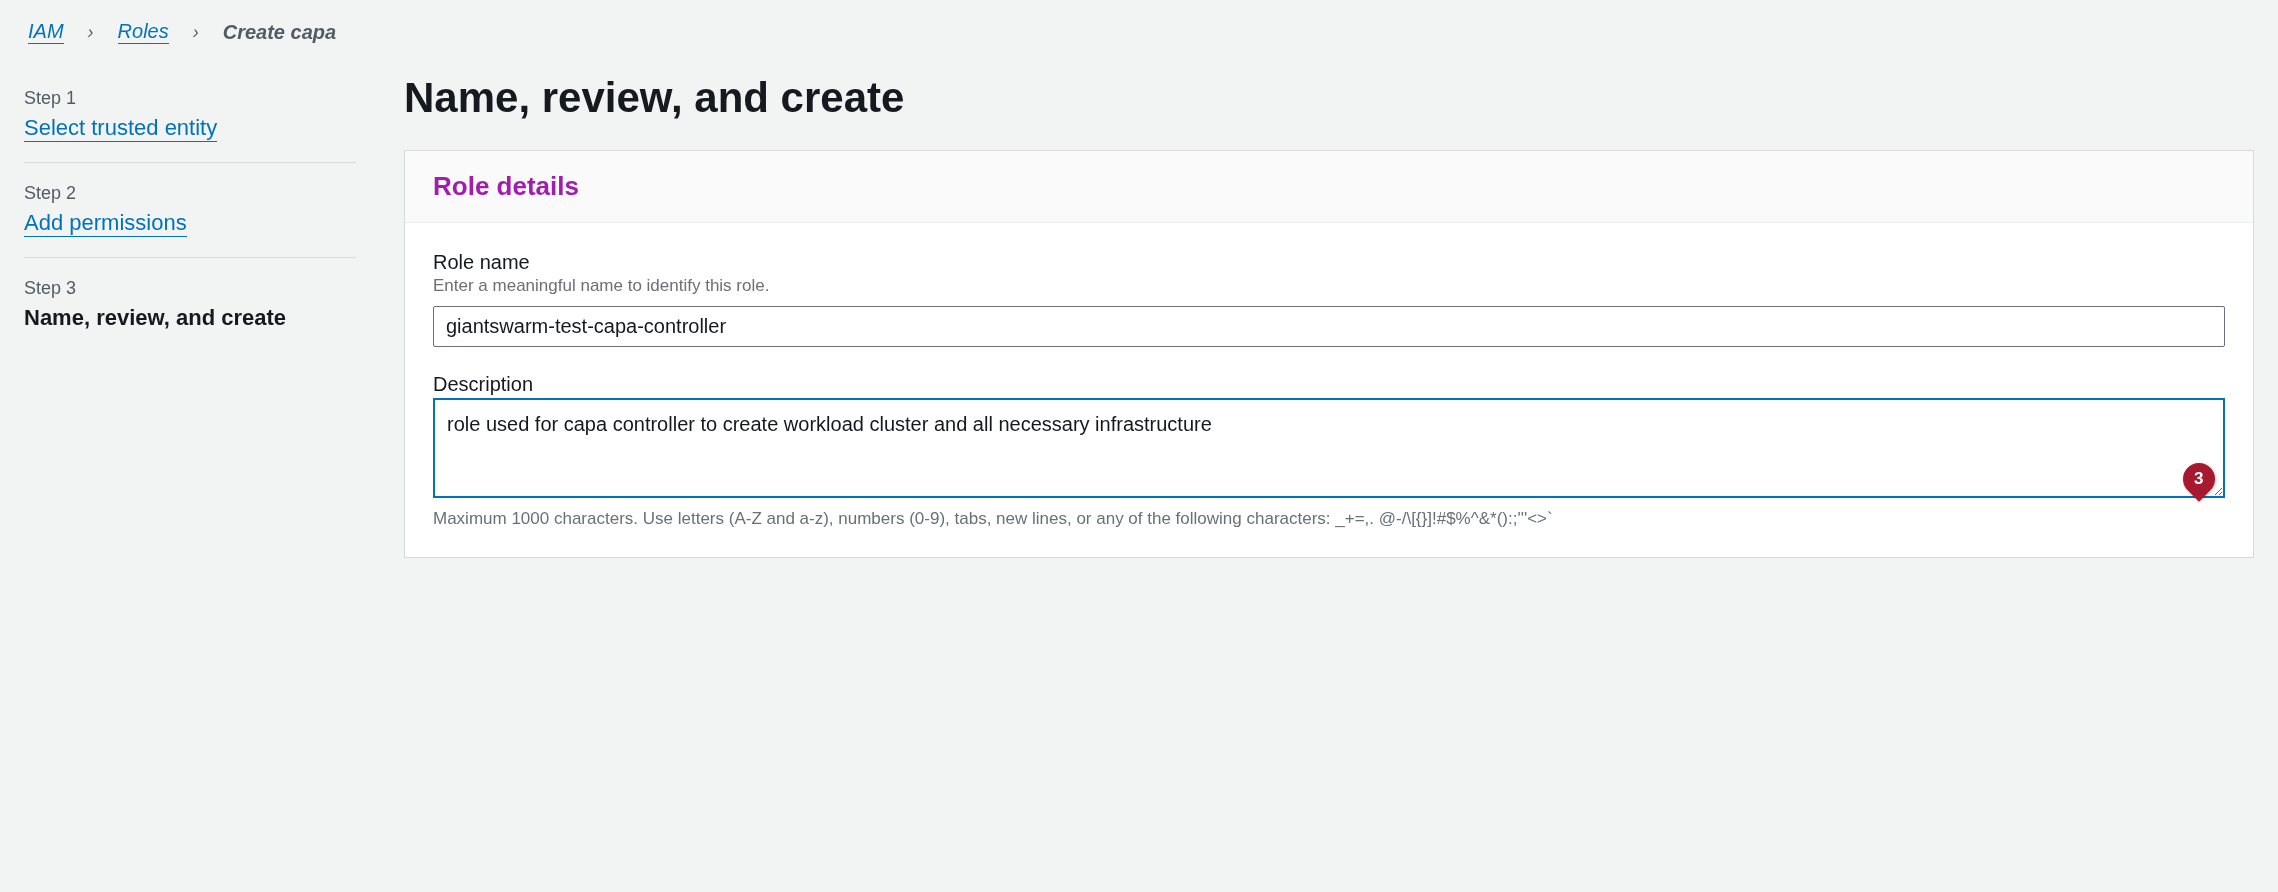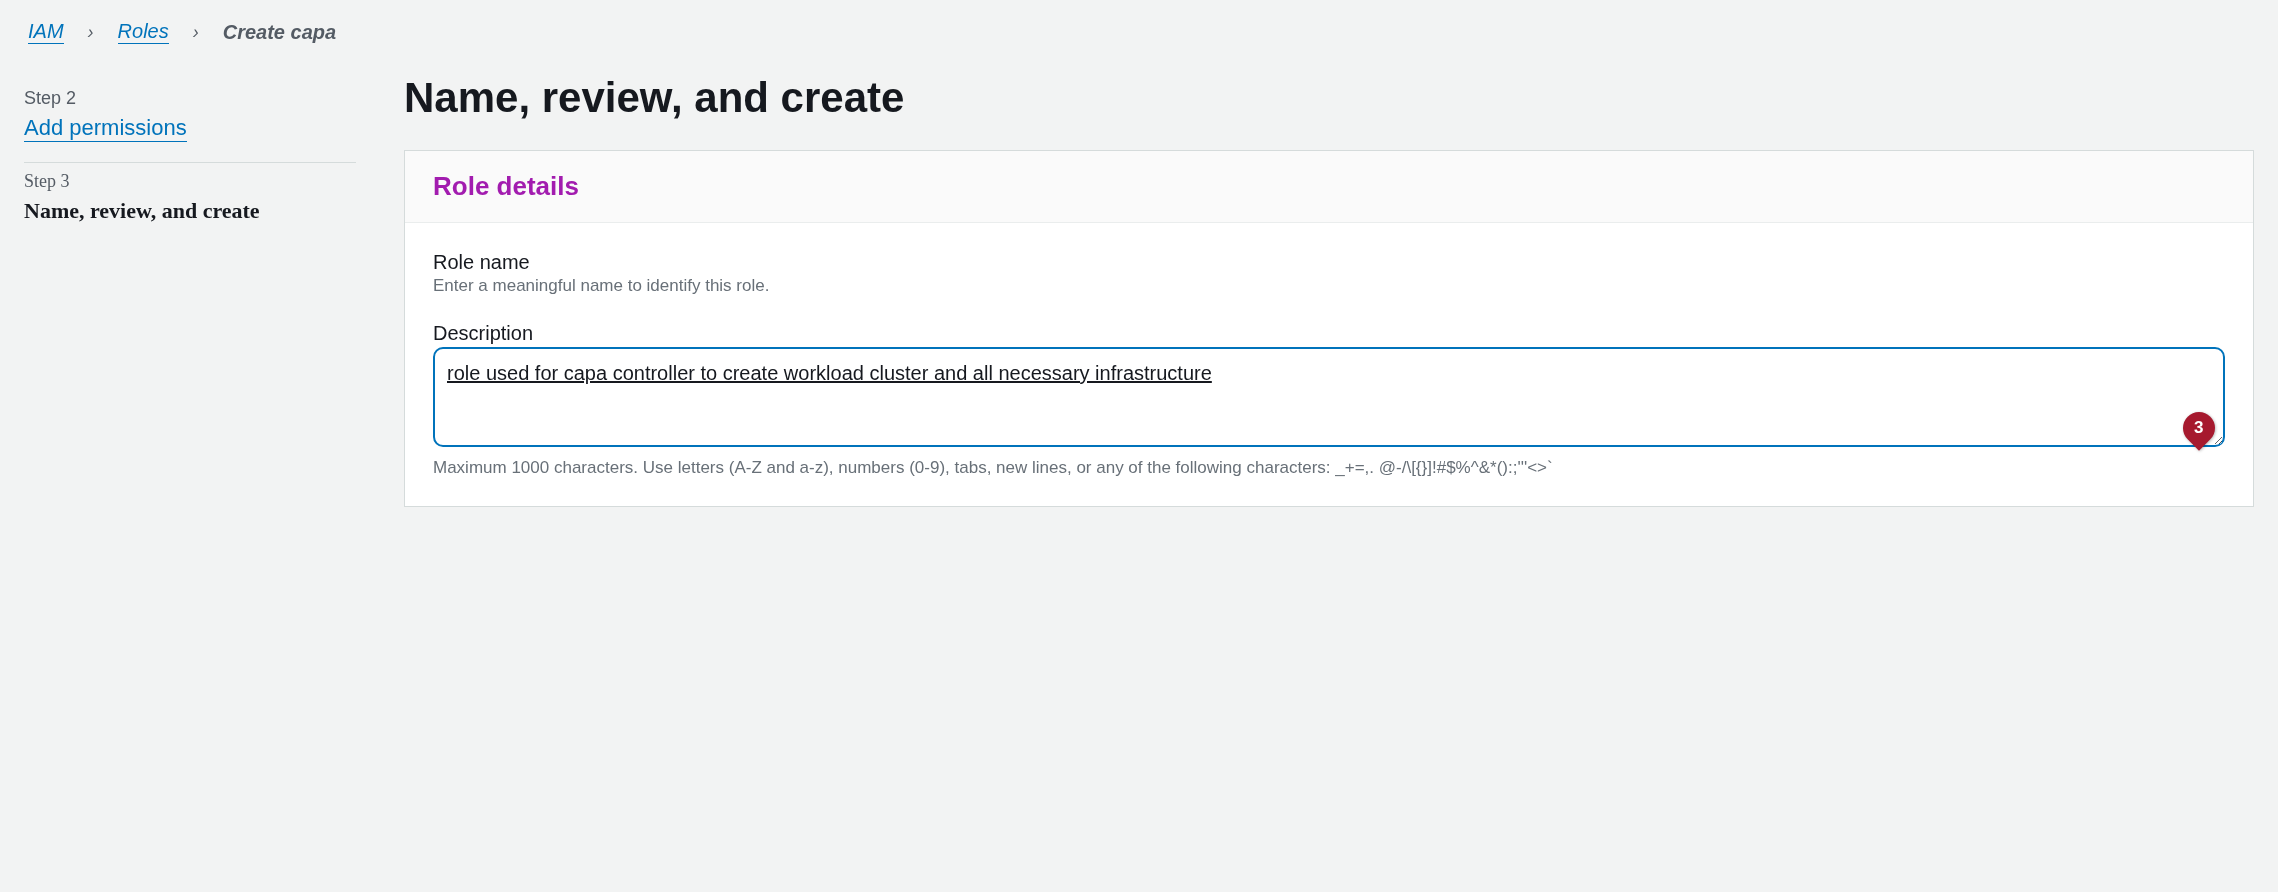--- a/index.html
+++ b/index.html
@@ -45,22 +45,21 @@
       width: 380px;
       padding: 10px 24px 24px 24px;
       flex-shrink: 0;
     }
     .step {
       padding: 14px 0;
     }
     .step + .step {
       border-top: 1px solid #d5dbdb;
       margin-top: 6px;
-      padding-top: 8px;
-      font-family: Liberation Serif, serif;
+      padding-top: 20px;
     }
     .step-label {
       color: #545b64;
       font-size: 18px;
       margin-bottom: 6px;
     }
     .step-link {
       color: #0073bb;
       text-decoration: none;
       border-bottom: 1px solid #0073bb;
@@ -131,28 +130,27 @@
       font-family: inherit;
     }
     .textarea-wrap {
       position: relative;
     }
     .text-area {
       width: 100%;
       padding: 10px 12px;
       font-size: 20px;
       border: 2px solid #0073bb;
-      border-radius: 10px;
+      border-radius: 0;
       background: #fff;
       color: #16191f;
       font-family: inherit;
       resize: both;
       min-height: 100px;
       line-height: 1.4;
-      text-decoration: underline;
     }
     .badge-indicator {
       position: absolute;
       right: 10px;
       bottom: 6px;
       width: 32px;
       height: 32px;
       background: #a6192e;
       border-radius: 50% 50% 50% 0;
       transform: rotate(-45deg);
@@ -176,40 +174,45 @@
     <a href="#">IAM</a>
     <span class="chevron">›</span>
     <a href="#">Roles</a>
     <span class="chevron">›</span>
     <span class="current">Create capa</span>
   </div>
 
   <div class="layout">
     <div class="sidebar">
       <div class="step">
+        <div class="step-label">Step 1</div>
+        <a href="#" class="step-link">Select trusted entity</a>
+      </div>
+      <div class="step">
         <div class="step-label">Step 2</div>
         <a href="#" class="step-link">Add permissions</a>
       </div>
       <div class="step">
         <div class="step-label">Step 3</div>
         <div class="step-current">Name, review, and create</div>
       </div>
     </div>
 
     <div class="content">
       <h1 class="page-title">Name, review, and create</h1>
 
       <div class="panel">
         <div class="panel-header">
           <h2 class="panel-title">Role details</h2>
         </div>
         <div class="panel-body">
           <div class="field">
             <div class="field-label">Role name</div>
             <div class="field-hint">Enter a meaningful name to identify this role.</div>
+            <input type="text" class="text-input" value="giantswarm-test-capa-controller" style="">
           </div>
 
           <div class="field" style="margin-bottom:0">
             <div class="field-label">Description</div>
             <div class="textarea-wrap">
               <textarea class="text-area" id="desc-area" style="">role used for capa controller to create workload cluster and all necessary infrastructure</textarea>
               <div class="badge-indicator">
                 <span>3</span>
               </div>
             </div>

